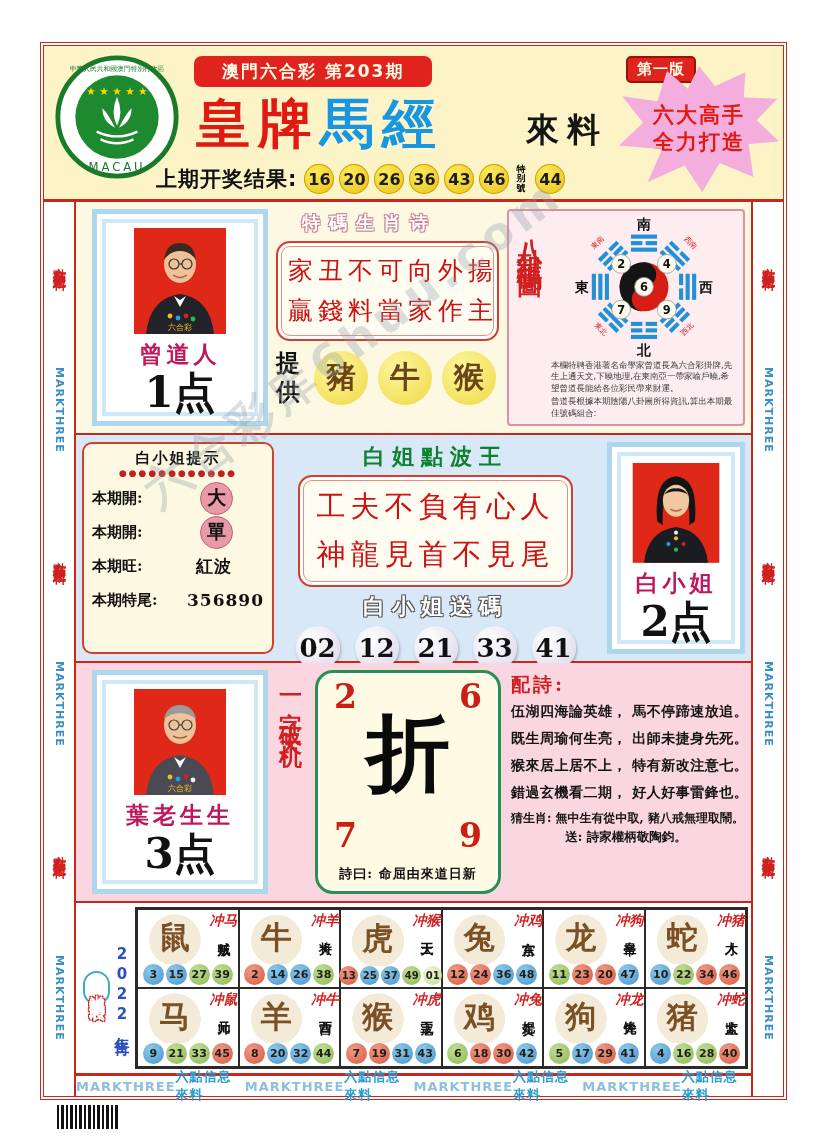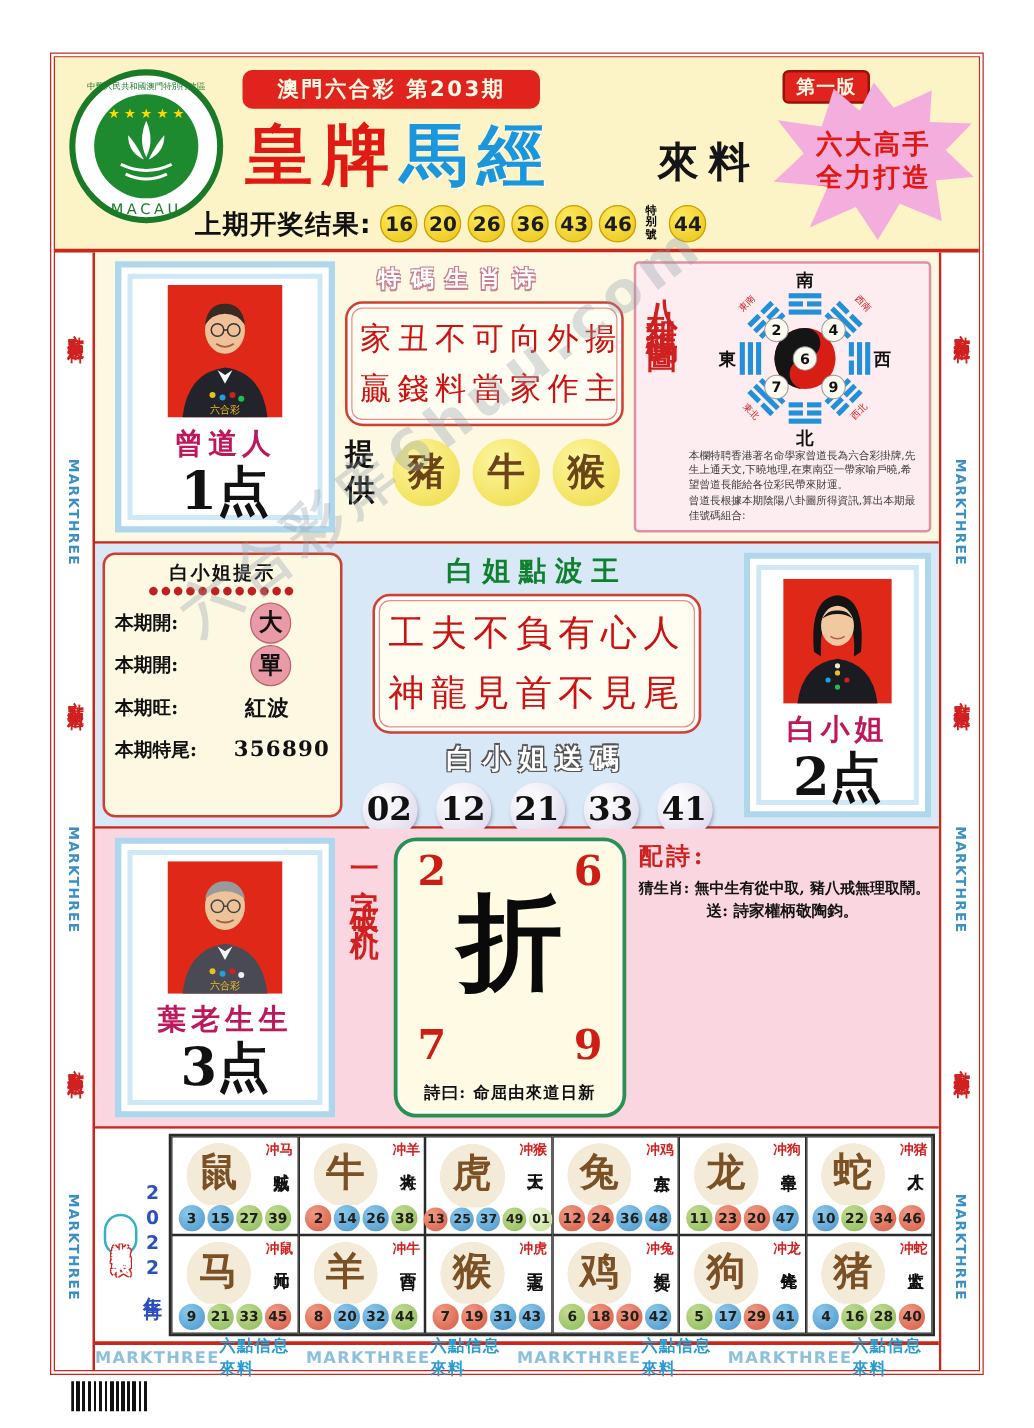--- a/index.html
+++ b/index.html
@@ -86,21 +86,21 @@
   .tip-val { margin-left:16px; font-size:17px; letter-spacing:1px; }
   .s2-mid { flex:1; padding:0 24px; display:flex; flex-direction:column; align-items:center; min-width:0; }
   .s2-title { color:#0e8030; font-size:22px; font-weight:bold; font-family:"DejaVu Serif",serif; letter-spacing:7px; margin-bottom:3px; }
   .s2 .poem-box { width:100%; padding:6px 10px; }
   .s2 .poem-line { font-size:29px; letter-spacing:5px; line-height:1.65; text-align:center; }
   .send-label { font-size:22px; font-weight:bold; letter-spacing:7px; margin:5px 0 4px; }
   .send-row { display:flex; gap:15px; }
   .send-ball { width:44px; height:44px; border-radius:50%; background:radial-gradient(circle at 35% 30%,#ffffff,#d9d4ea);
                box-shadow:1px 2px 3px rgba(60,60,90,.35); display:flex; align-items:center; justify-content:center;
                font-size:26px; font-weight:bold; font-family:"DejaVu Serif",serif; color:#111; }
-  .s2 .p-box { width:150px; padding-top:16px; }
+  .s2 .p-box { width:138px; padding-top:16px; }
 
   
   .s3 { height:240px; background:#f9d6e0; display:flex; padding:7px 6px; border-bottom:2px solid #c8281c; flex:none; }
   .s3 .p-box { width:176px; }
   .v-title { writing-mode:vertical-rl; text-orientation:upright; font-family:"DejaVu Serif",serif; font-size:23px;
              font-weight:bold; color:#d02020; letter-spacing:11px; margin:12px 8px 0; }
   .word-box { width:186px; background:#fefae4; border:3px solid #2a9050; border-radius:18px; position:relative;
               box-shadow:inset 0 0 0 2px #fff; flex:none; }
   .corner { position:absolute; font-family:"DejaVu Serif",serif; font-size:33px; font-weight:bold; color:#cc1e14; }
   .c-tl{left:16px;top:4px;} .c-tr{right:16px;top:4px;} .c-bl{left:16px;bottom:36px;} .c-br{right:16px;bottom:36px;}
@@ -122,21 +122,21 @@
   .year-label { writing-mode:vertical-rl; text-orientation:upright; color:#2a50c0; font-size:15px; font-weight:bold;
                 letter-spacing:2px; margin-left:2px; }
   .z-grid { flex:1; display:grid; grid-template-columns:repeat(6,1fr); grid-template-rows:repeat(2,1fr);
             border:2px solid #2a2a2a; min-width:0; }
   .z-cell { border:1px solid #2a2a2a; display:flex; flex-direction:column; padding:1px 1px 2px; position:relative; min-width:0; }
   .z-top { flex:1; display:flex; min-height:0; }
   .z-animal { flex:1; display:flex; align-items:center; justify-content:center; font-size:31px;
               font-family:"DejaVu Serif",serif; font-weight:bold; color:#7a5024;
               background:radial-gradient(circle at 50% 55%, #f3ead8 55%, transparent 56%); }
   .z-right { width:26px; display:flex; flex-direction:column; align-items:center; padding-top:1px; }
-  .z-clash { color:#d02020; font-size:11px; font-weight:bold; font-family:"DejaVu Serif",serif; white-space:nowrap; }
+  .z-clash { color:#d02020; font-size:14px; font-weight:bold; font-family:"DejaVu Serif",serif; white-space:nowrap;font-style:italic; }
   .z-role { font-size:13px; font-weight:bold; color:#111; writing-mode:vertical-rl; text-orientation:upright; margin-top:2px; }
   .z-balls { display:flex; justify-content:center; gap:2px; }
   .zb { width:21px; height:21px; border-radius:50%; display:flex; align-items:center; justify-content:center;
         font-size:11px; font-weight:bold; color:#20201a; flex:none; }
   .z-balls.five .zb { width:19px; height:19px; font-size:10px; gap:1px; }
   .zb-red   { background:radial-gradient(circle at 35% 30%,#f09a86,#d85a42); }
   .zb-blue  { background:radial-gradient(circle at 35% 30%,#8cc8ec,#4a96cc); }
   .zb-green { background:radial-gradient(circle at 35% 30%,#c2dc92,#8cba58); }
   .zb-pale  { background:radial-gradient(circle at 35% 30%,#eef6d8,#c2dc92); }
 
@@ -411,20 +411,26 @@
           <div class="word-box">
             <span class="corner c-tl">2</span>
             <span class="corner c-tr">6</span>
             <span class="corner c-bl">7</span>
             <span class="corner c-br">9</span>
             <div class="word-char">折</div>
             <div class="word-poem">詩曰: 命屈由來道日新</div>
           </div>
           <div class="peishi">
             <div class="peishi-title">配詩:</div>
+            <div>
+                <div class="peishi-line">伍湖四海論英雄， 馬不停蹄速放追。</div>
+                <div class="peishi-line">既生周瑜何生亮， 出師未捷身先死。</div>
+                <div class="peishi-line">猴來居上居不上， 特有新改注意七。</div>
+                <div class="peishi-line">錯過玄機看二期， 好人好事雷鋒也。</div>
+              </div>
             <div class="peishi-guess">猜生肖: 無中生有從中取, 豬八戒無理取鬧。</div>
             <div class="peishi-send">送: 詩家權柄敬陶鈞。</div>
           </div>
         </div>
 
         <div class="s4">
           <div class="s4-side">
             <div class="capsule outline-red">肖號碼對照表</div>
             <div class="year-label">2022年生肖</div>
           </div>

